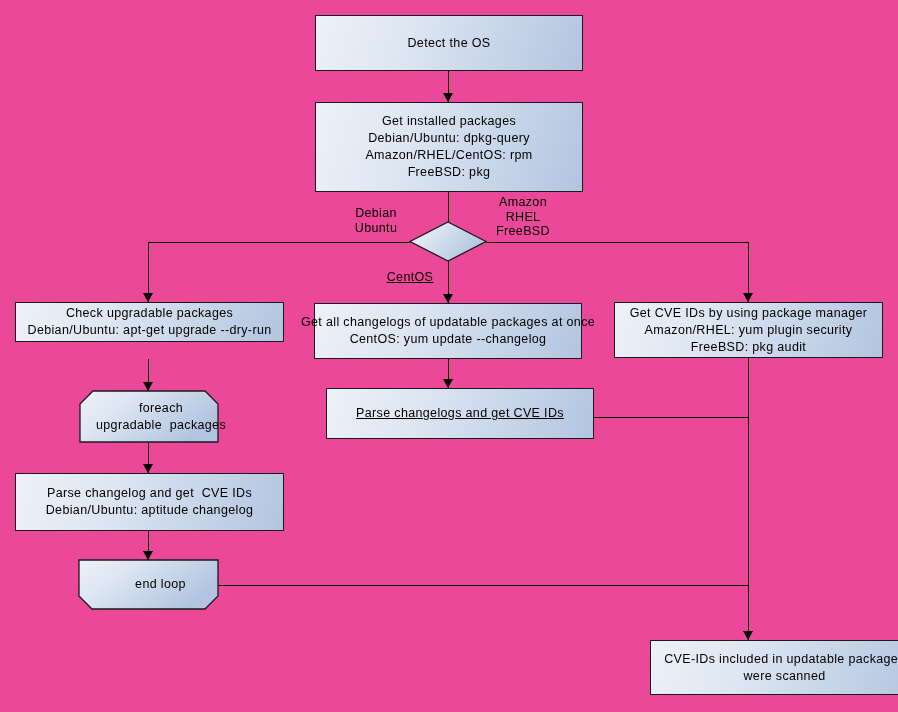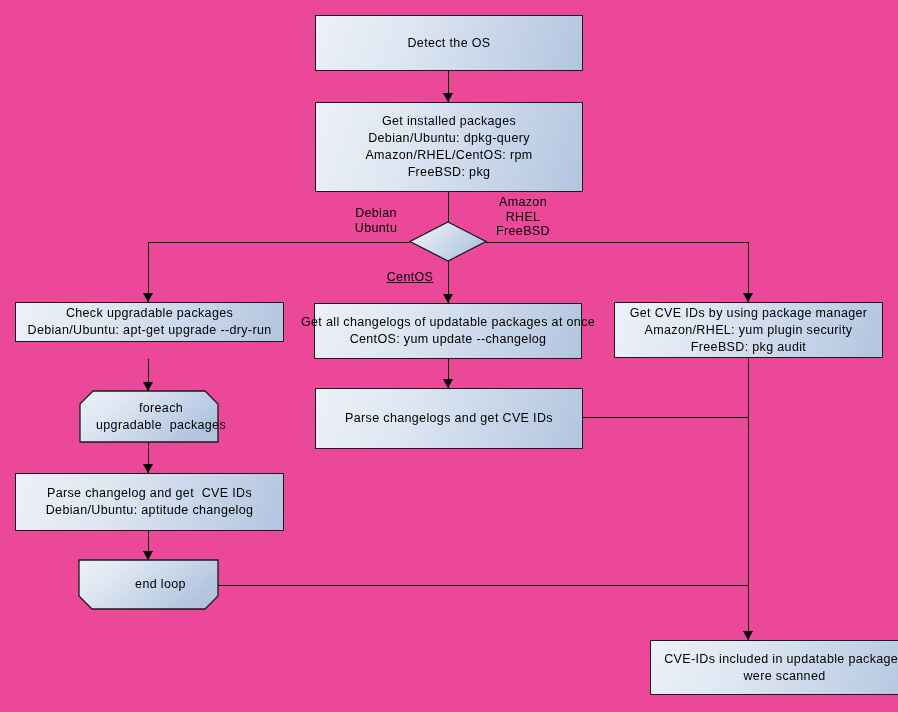--- a/index.html
+++ b/index.html
@@ -116,21 +116,21 @@
     <div class="node-label">Get all changelogs of updatable packages at once
 CentOS: yum update --changelog</div>
   </div>
 
   <div class="node" style="left:614px; top:302px; width:269px; height:56px;">
     <div class="node-label">Get CVE IDs by using package manager
 Amazon/RHEL: yum plugin security
 FreeBSD: pkg audit</div>
   </div>
 
-  <div class="node" style="left:315px; top:388px; width:268px; height:61px;">
+  <div class="node" style="left:326px; top:388px; width:268px; height:51px;text-decoration:underline;">
     <div class="node-label">Parse changelogs and get CVE IDs</div>
   </div>
 
   <div class="node" style="left:15px; top:473px; width:269px; height:58px;">
     <div class="node-label">Parse changelog and get  CVE IDs
 Debian/Ubuntu: aptitude changelog</div>
   </div>
 
   <div class="node" style="left:650px; top:640px; width:269px; height:55px;">
     <div class="node-label">CVE-IDs included in updatable packages

